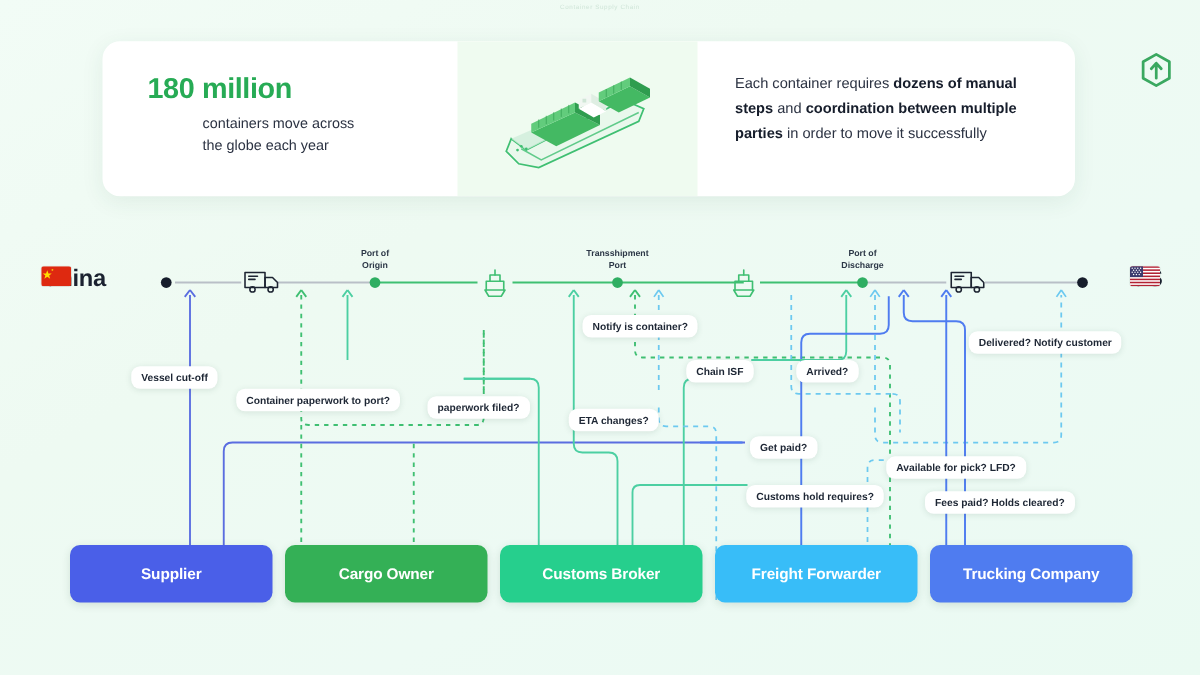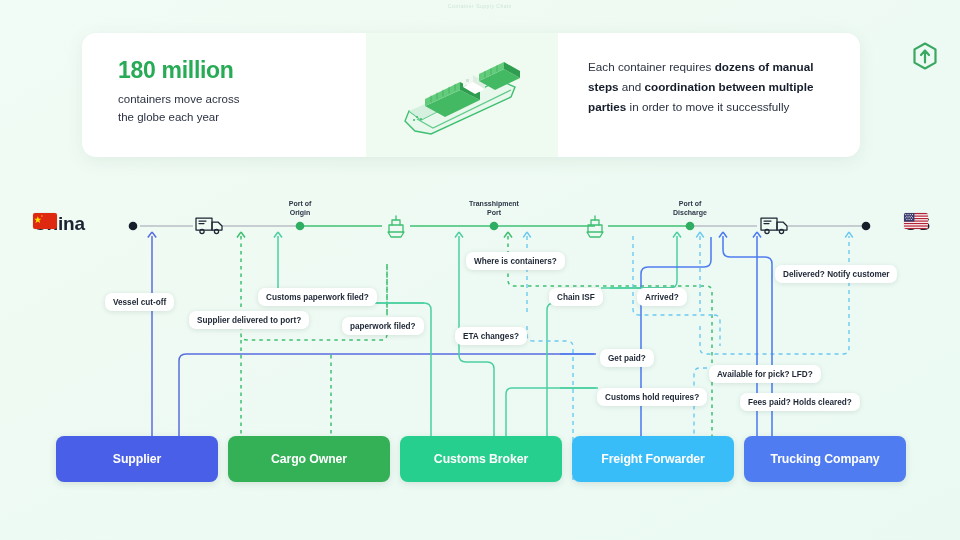--- a/index.html
+++ b/index.html
@@ -18,21 +18,21 @@
 
   
   .banner{
     position:absolute; left:82px; top:33px; width:778px; height:124px;
     background:#ffffff; border-radius:14px;
     box-shadow:0 4px 18px rgba(40,90,60,.08);
     display:flex; overflow:hidden;
   }
   .banner-left{ width:284px; padding:24px 0 0 36px; }
   .big-stat{ font-size:23px; font-weight:bold; color:#27ab55; letter-spacing:-.3px; }
-  .stat-sub{ font-size:11.5px; line-height:1.55; color:#2b3242; margin-top:7px; }
+  .stat-sub{ font-size:11.5px; line-height:1.55; color:#2b3242; margin-top:7px;margin-left:44px; }
   .banner-mid{
     width:192px; background:#effbf0; display:flex;
     align-items:center; justify-content:center;
   }
   .banner-right{ flex:1; padding:24px 34px 0 30px; }
   .banner-right p{ font-size:11.7px; line-height:1.72; color:#2b3242; }
   .banner-right b{ font-weight:bold; color:#161d2b; }
 
   
   .brand-logo{ position:absolute; right:22px; top:42px; width:26px; height:28px; }
@@ -354,24 +354,23 @@
   <div class="port-cap" style="left:454px; top:40px;">
     <div>Transshipment</div>
     <div>Port</div>
   </div>
   <div class="port-cap" style="left:650px; top:40px;">
     <div>Port of</div>
     <div>Discharge</div>
   </div>
 
   <div class="chip" style="left:105px; top:133px;">Vessel cut-off</div>
-  <div class="chip" style="left:189px; top:151px;">Supplier delivered to port?</div>
-  <div class="chip" style="left:258px; top:128px;">Customs paperwork filed?</div>
+  <div class="chip" style="left:189px; top:151px;">Container paperwork to port?</div>
   <div class="chip" style="left:342px; top:157px;">paperwork filed?</div>
-  <div class="chip" style="left:466px; top:92px;">Where is containers?</div>
+  <div class="chip" style="left:466px; top:92px;">Notify is container?</div>
   <div class="chip" style="left:455px; top:167px;">ETA changes?</div>
   <div class="chip" style="left:549px; top:128px;">Chain ISF</div>
   <div class="chip" style="left:637px; top:128px;">Arrived?</div>
   <div class="chip" style="left:775px; top:105px;">Delivered? Notify customer</div>
   <div class="chip" style="left:600px; top:189px;">Get paid?</div>
   <div class="chip" style="left:597px; top:228px;">Customs hold requires?</div>
   <div class="chip" style="left:709px; top:205px;">Available for pick? LFD?</div>
   <div class="chip" style="left:740px; top:233px;">Fees paid? Holds cleared?</div>
 
 </div>

